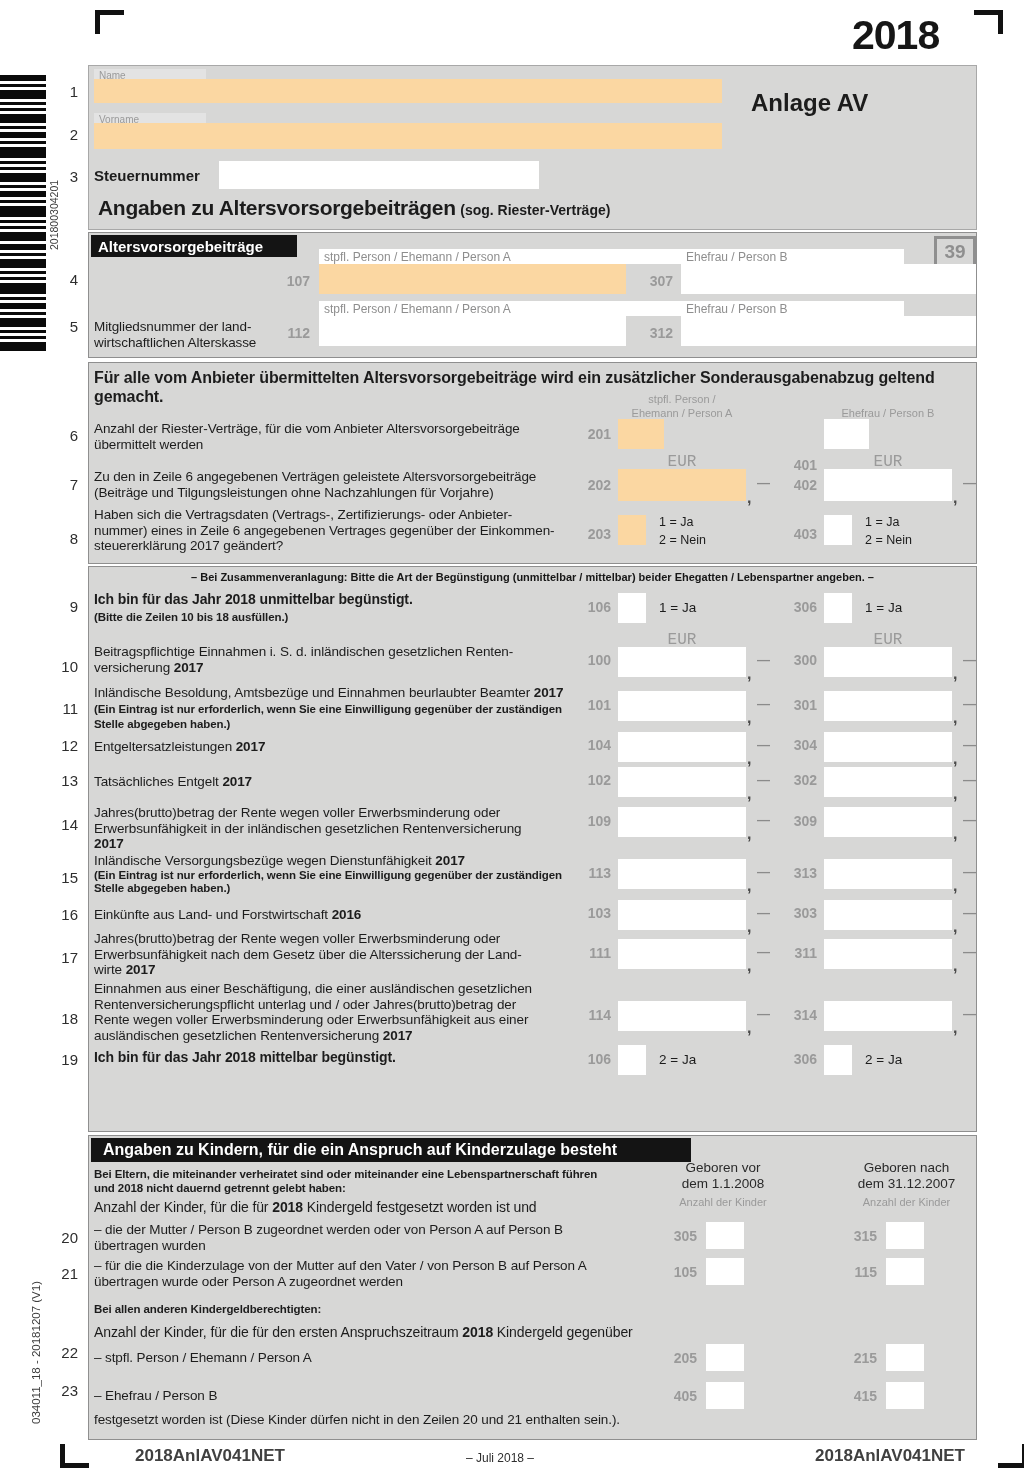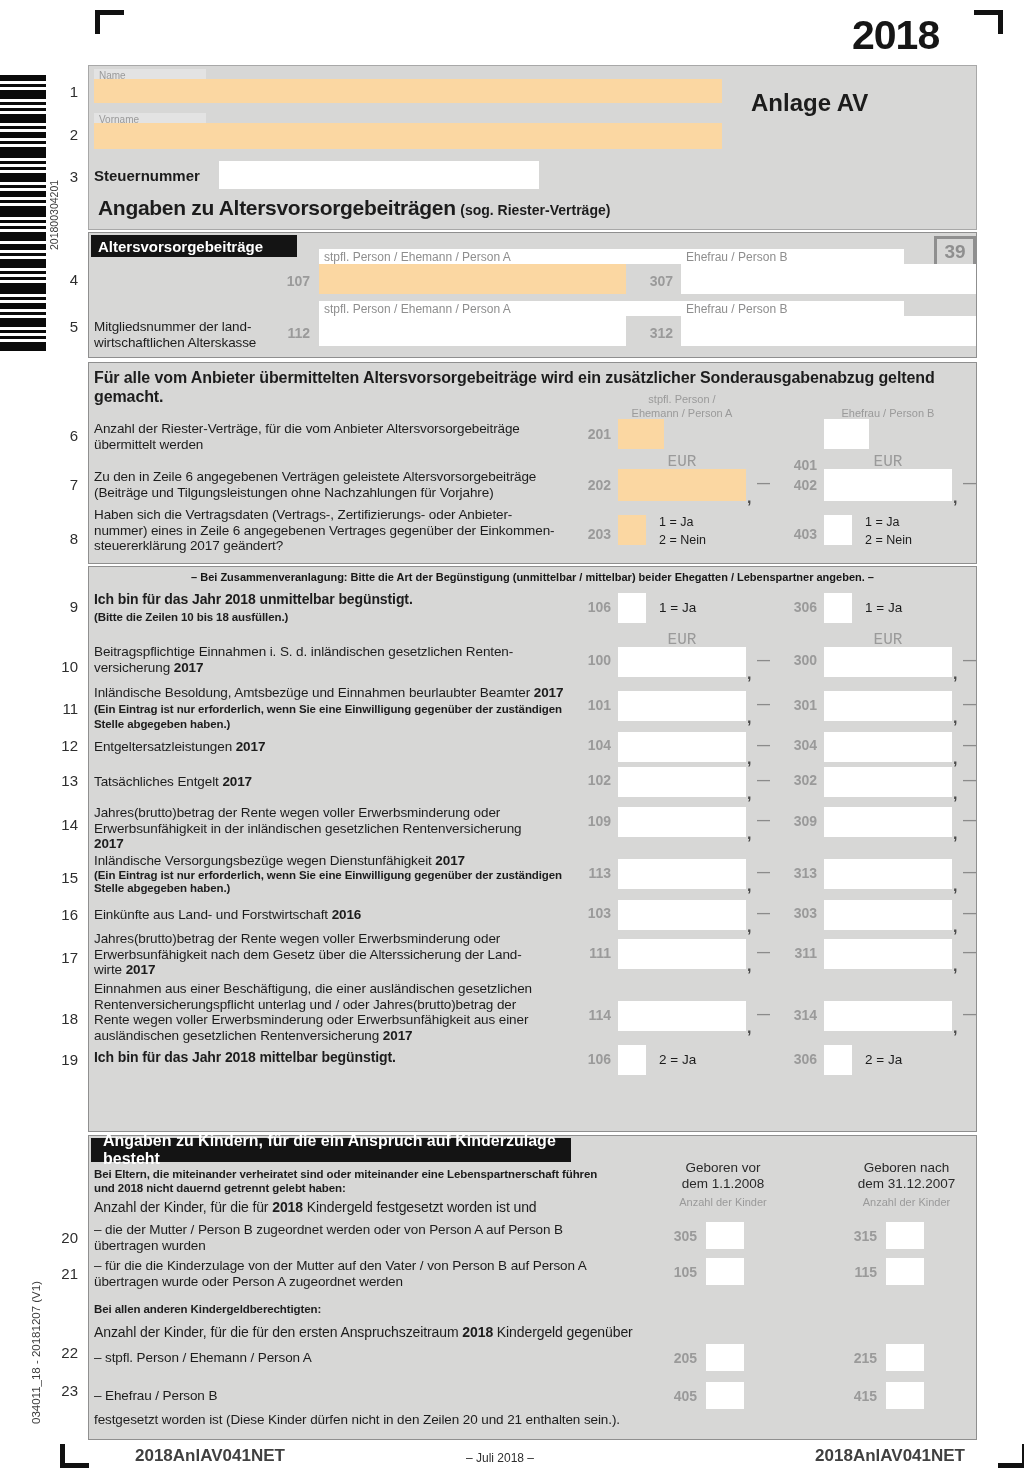--- a/index.html
+++ b/index.html
@@ -317,21 +317,21 @@
       <div class="lbl bold" style="left:5px;top:482px;width:470px;">Ich bin für das Jahr 2018 mittelbar begünstigt.</div>
       <div class="code" style="left:490px;top:484px;">106</div>
       <div class="fbox" style="left:529px;top:478px;width:28px;height:30px;"></div>
       <div class="opt" style="left:570px;top:483px;font-size:13.5px;">2 = Ja</div>
       <div class="code" style="left:696px;top:484px;">306</div>
       <div class="fbox" style="left:735px;top:478px;width:28px;height:30px;"></div>
       <div class="opt" style="left:776px;top:483px;font-size:13.5px;">2 = Ja</div>
     </div>
 
     <div class="sec" style="top:1070px;height:305px;">
-      <div class="blackbar" style="left:2px;top:2px;width:480px;height:24px;font-size:16px;padding-left:12px;">Angaben zu Kindern, für die ein Anspruch auf Kinderzulage besteht</div>
+      <div class="blackbar" style="left:2px;top:2px;width:600px;height:24px;font-size:16px;padding-left:12px;">Angaben zu Kindern, für die ein Anspruch auf Kinderzulage besteht</div>
 
       <div class="kid-head" style="left:574px;top:24px;width:120px;">
         <div>Geboren vor</div>
         <div>dem 1.1.2008</div>
       </div>
       <div class="kid-head" style="left:755px;top:24px;width:125px;">
         <div>Geboren nach</div>
         <div>dem 31.12.2007</div>
       </div>
       <div class="colhead" style="left:574px;top:60px;width:120px;">Anzahl der Kinder</div>

